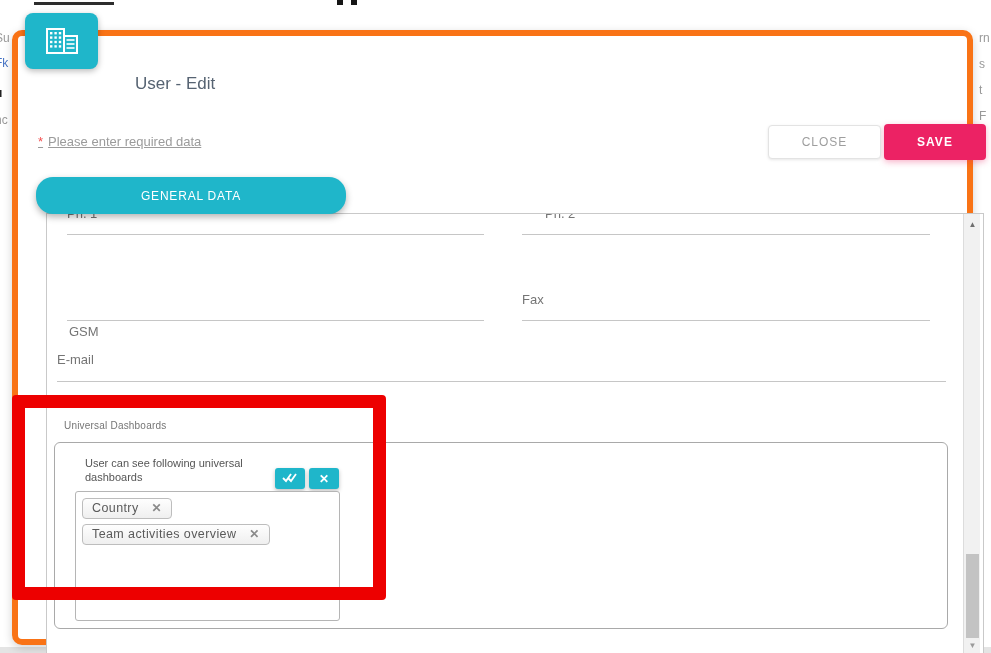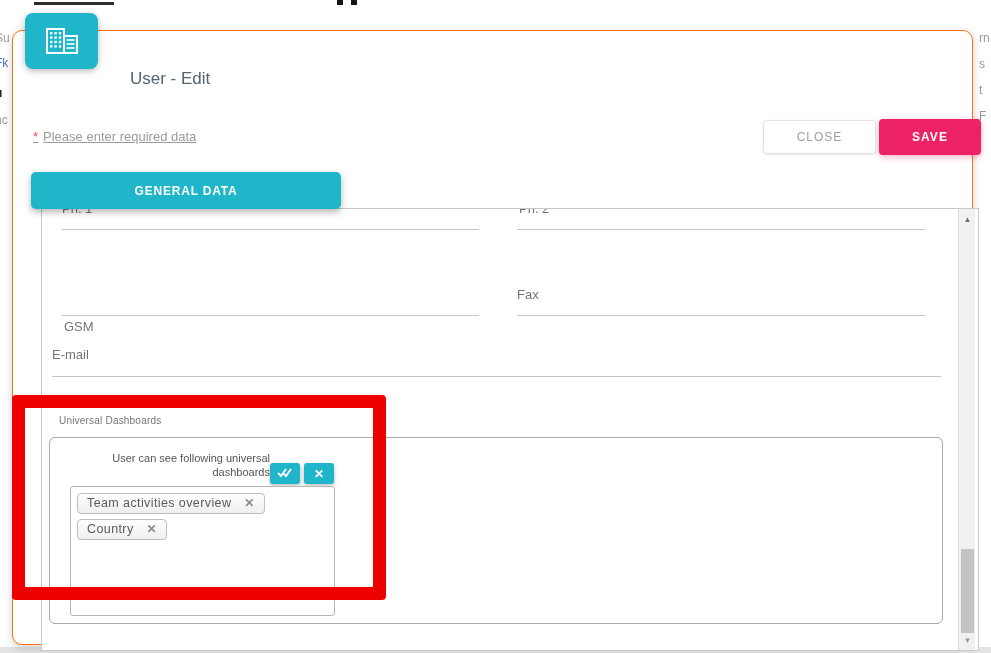--- a/index.html
+++ b/index.html
@@ -9,21 +9,21 @@
   
   .frag { position:absolute; font-size:12px; color:#9a9a9a; white-space:nowrap; }
   .frag-left  { left:-5px; width:17px; overflow:hidden; }
   .frag-right { right:-4px; width:16px; overflow:hidden; text-align:left; }
   .top-line { position:absolute; left:34px; top:2px; width:80px; height:3px; background:#2d2d2d; }
   .top-mark { position:absolute; top:0; width:6px; height:5px; background:#151515; }
   .bottom-strip { position:absolute; left:0; top:647px; width:991px; height:6px; background:#e4e4e4; }
 
   
   .modal { position:absolute; left:12px; top:30px; width:961px; height:615px;
-           background:#fff; border:1px solid #f97316; border-radius:10px;
+           background:#fff; border:6px solid #f97316; border-radius:10px;
            box-shadow:0 3px 10px rgba(0,0,0,.18); }
   .hero-icon { position:absolute; left:25px; top:13px; width:73px; height:56px;
            background:#1fb6ca; border-radius:8px; box-shadow:0 2px 6px rgba(0,0,0,.28);
            display:flex; align-items:center; justify-content:center; z-index:5; }
   .modal-title { position:absolute; left:117px; top:38px; font-size:17px; color:#566372; }
   .req-note { position:absolute; left:20px; top:98px; font-size:13px; color:#9b9b9b;text-decoration:underline; }
   .req-note .star { color:#f25050; margin-right:5px; font-size:13px; }
 
   .btn { position:absolute; border:none; border-radius:4px; font-size:12px;
          letter-spacing:1px; cursor:pointer; font-family:"Liberation Sans",sans-serif; }
@@ -31,35 +31,35 @@
          border:1px solid #e3e3e3; color:#9e9e9e; box-shadow:0 1px 3px rgba(0,0,0,.10); }
   .btn-save  { left:866px; top:88px; width:102px; height:36px; background:#ec2264;
          color:#fff; font-weight:bold; box-shadow:0 2px 6px rgba(236,34,100,.35); }
 
   
   .tabbar { position:absolute; left:28px; top:145px; width:919px; height:28px;
             background:#f0f0f0; display:flex; }
   .tabbar .tab { flex:1; display:flex; align-items:center; justify-content:center;
             font-size:11px; font-weight:600; letter-spacing:.8px; color:#4a4a4a; cursor:pointer; }
   .tab-active { position:absolute; left:18px; top:141px; width:310px; height:37px;
-            background:#1fb6ca; border-radius:5px; box-shadow:0 3px 7px rgba(0,0,0,.30);
+            background:#1fb6ca; border-radius:17px; box-shadow:0 3px 7px rgba(0,0,0,.30);
             display:flex; align-items:center; justify-content:center; color:#fff;
-            font-size:12px; font-weight:bold; letter-spacing:.8px; z-index:6; cursor:pointer; }
+            font-size:12px; font-weight:normal; letter-spacing:.8px; z-index:6; cursor:pointer; }
 
   
   .content { position:absolute; left:28px; top:177px; width:938px; height:443px;
              border:1px solid #c9c9c9; background:#fff; overflow:hidden; }
   .f-label { position:absolute; font-size:13px; color:#757575; }
   .f-line  { position:absolute; height:1px; background:#c6c6c6; }
   .sec-label { position:absolute; font-size:10px; color:#757575; letter-spacing:.2px; }
 
   .fieldset { position:absolute; left:7px; top:228px; width:894px; height:187px;
               border:1px solid #a9a9a9; border-radius:6px; }
   .picker-desc { position:absolute; left:30px; top:13px; width:190px;
-              font-size:11px; line-height:14px; color:#555;text-align:right; }
+              font-size:11px; line-height:14px; color:#555; }
   .mini-btn { position:absolute; top:25px; width:30px; height:21px; background:#1fb6ca;
               border:none; border-radius:3px; box-shadow:0 2px 4px rgba(0,0,0,.25);
               color:#fff; display:flex; align-items:center; justify-content:center;
               font-size:12px; font-weight:bold; cursor:pointer; }
   .tagbox { position:absolute; left:20px; top:48px; width:265px; height:130px;
               border:1px solid #b5b5b5; border-radius:3px; background:#fff; padding:3px 4px; }
   .chip { display:inline-block; margin:3px 0 2px 2px; padding:2px 9px 3px 9px;
               border:1px solid #bdbdbd; border-radius:4px;
               background:linear-gradient(#fefefe,#efefef);
               font-size:12.5px; color:#5a5a5a; letter-spacing:.4px; white-space:nowrap; }
@@ -107,21 +107,21 @@
 
   <button class="btn btn-save">SAVE</button>
   <button class="btn btn-close">CLOSE</button>
 
   <div class="tab-active">GENERAL DATA</div>
 
   <div class="content">
 
     <div class="f-label" style="left:20px; top:-8px;">Ph. 1</div>
     <div class="f-line" style="left:20px; top:20px; width:417px;"></div>
-    <div class="f-label" style="left:477px; top:-8px;">Ph. 2</div>
+    <div class="f-label" style="left:498px; top:-8px;">Ph. 2</div>
     <div class="f-line" style="left:475px; top:20px; width:408px;"></div>
 
     <div class="f-label" style="left:22px; top:81px;margin-top:29px;">GSM</div>
     <div class="f-line" style="left:20px; top:106px; width:417px;"></div>
     <div class="f-label" style="left:475px; top:78px;">Fax</div>
     <div class="f-line" style="left:475px; top:106px; width:408px;"></div>
 
     <div class="f-label" style="left:10px; top:138px;">E-mail</div>
     <div class="f-line" style="left:10px; top:167px; width:889px;"></div>
 
@@ -138,27 +138,27 @@
           </svg>
         </span>
       </button>
       <button class="mini-btn" style="left:254px;">
         <span>✕</span>
       </button>
 
       <div class="tagbox">
         <div>
           <span class="chip">
-            <span>Team activities overview</span>
+            <span>Country</span>
             <span class="x">✕</span>
           </span>
         </div>
         <div>
           <span class="chip">
-            <span>Country</span>
+            <span>Team activities overview</span>
             <span class="x">✕</span>
           </span>
         </div>
       </div>
     </div>
 
     <div class="sb-track">
       <div class="sb-arrow sb-up">▲</div>
       <div class="sb-thumb"></div>
       <div class="sb-arrow sb-down">▼</div>

